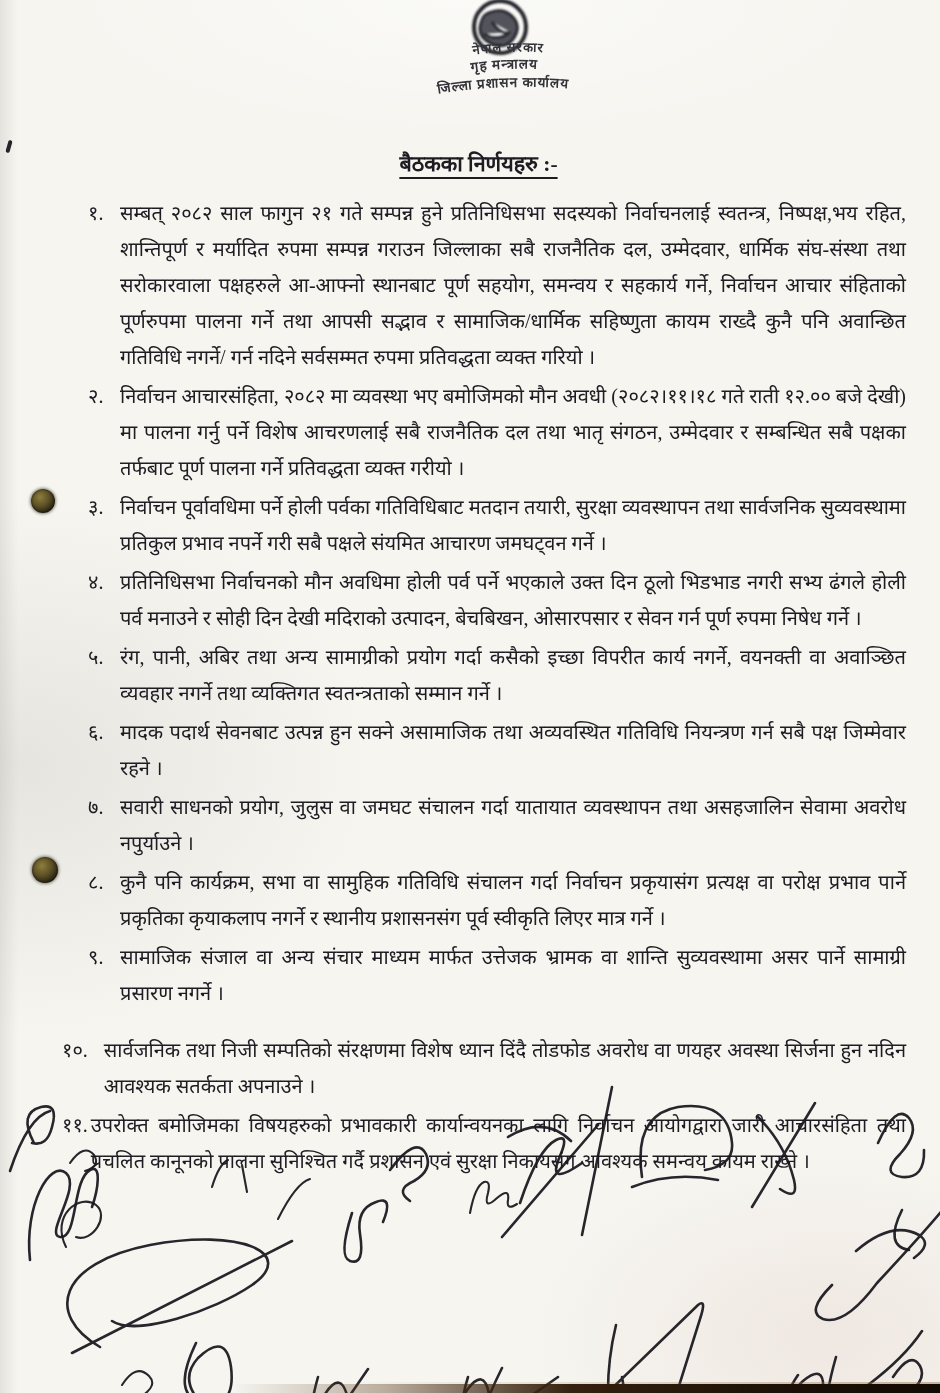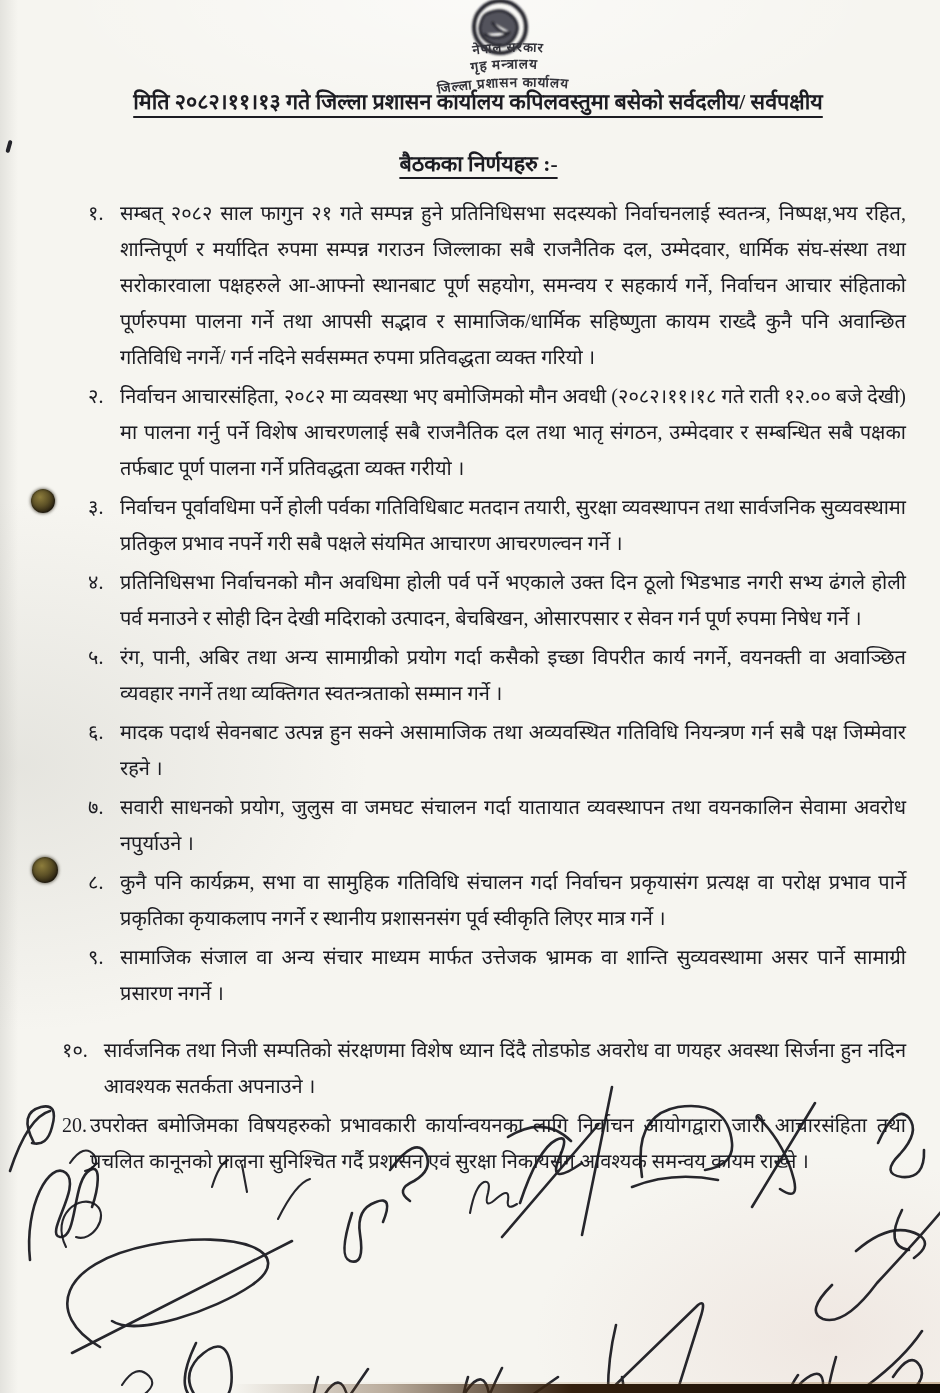--- a/index.html
+++ b/index.html
@@ -89,66 +89,65 @@
       </text>
       <text class="stamp-text" font-size="13.5">
         <textPath href="#arc2" startOffset="10%">गृह मन्त्रालय</textPath>
       </text>
       <text class="stamp-text" font-size="13.5">
         <textPath href="#arc3" startOffset="4%">जिल्ला प्रशासन कार्यालय</textPath>
       </text>
     </svg>
   </div>
 
-  <div class="title">मिति २०८२।११।१३ गते जिल्ला प्रशासन कार्यालय कपिलवस्तुमा बसेको सर्वदलीय/ सर्वपक्षीय</div>
   <div class="subtitle">बैठकका निर्णयहरु :-</div>
 
   <div class="decisions">
     <div class="d">
       <span class="num">१.</span>
       <span class="txt">सम्बत् २०८२ साल फागुन २१ गते सम्पन्न हुने प्रतिनिधिसभा सदस्यको निर्वाचनलाई स्वतन्त्र, निष्पक्ष,भय रहित, शान्तिपूर्ण र मर्यादित रुपमा सम्पन्न गराउन जिल्लाका सबै राजनैतिक दल, उम्मेदवार, धार्मिक संघ-संस्था तथा सरोकारवाला पक्षहरुले आ-आफ्नो स्थानबाट पूर्ण सहयोग, समन्वय र सहकार्य गर्ने, निर्वाचन आचार संहिताको पूर्णरुपमा पालना गर्ने तथा आपसी सद्भाव र सामाजिक/धार्मिक सहिष्णुता कायम राख्दै कुनै पनि अवान्छित गतिविधि नगर्ने/ गर्न नदिने सर्वसम्मत रुपमा प्रतिवद्धता व्यक्त गरियो ।</span>
     </div>
     <div class="d">
       <span class="num">२.</span>
       <span class="txt">निर्वाचन आचारसंहिता, २०८२ मा व्यवस्था भए बमोजिमको मौन अवधी (२०८२।११।१८ गते राती १२.०० बजे देखी) मा पालना गर्नु पर्ने विशेष आचरणलाई सबै राजनैतिक दल तथा भातृ संगठन, उम्मेदवार र सम्बन्धित सबै पक्षका तर्फबाट पूर्ण पालना गर्ने प्रतिवद्धता व्यक्त गरीयो ।</span>
     </div>
     <div class="d">
       <span class="num">३.</span>
-      <span class="txt">निर्वाचन पूर्वावधिमा पर्ने होली पर्वका गतिविधिबाट मतदान तयारी, सुरक्षा व्यवस्थापन तथा सार्वजनिक सुव्यवस्थामा प्रतिकुल प्रभाव नपर्ने गरी सबै पक्षले संयमित आचारण आचरणल्वन गर्ने ।</span>
+      <span class="txt">निर्वाचन पूर्वावधिमा पर्ने होली पर्वका गतिविधिबाट मतदान तयारी, सुरक्षा व्यवस्थापन तथा सार्वजनिक सुव्यवस्थामा प्रतिकुल प्रभाव नपर्ने गरी सबै पक्षले संयमित आचारण जमघट्वन गर्ने ।</span>
     </div>
     <div class="d">
       <span class="num">४.</span>
       <span class="txt">प्रतिनिधिसभा निर्वाचनको मौन अवधिमा होली पर्व पर्ने भएकाले उक्त दिन ठूलो भिडभाड नगरी सभ्य ढंगले होली पर्व मनाउने र सोही दिन देखी मदिराको उत्पादन, बेचबिखन, ओसारपसार र सेवन गर्न पूर्ण रुपमा निषेध गर्ने ।</span>
     </div>
     <div class="d">
       <span class="num">५.</span>
       <span class="txt">रंग, पानी, अबिर तथा अन्य सामाग्रीको प्रयोग गर्दा कसैको इच्छा विपरीत कार्य नगर्ने, वयनक्ती वा अवाञ्छित व्यवहार नगर्ने तथा व्यक्तिगत स्वतन्त्रताको सम्मान गर्ने ।</span>
     </div>
     <div class="d">
       <span class="num">६.</span>
       <span class="txt">मादक पदार्थ सेवनबाट उत्पन्न हुन सक्ने असामाजिक तथा अव्यवस्थित गतिविधि नियन्त्रण गर्न सबै पक्ष जिम्मेवार रहने ।</span>
     </div>
     <div class="d">
       <span class="num">७.</span>
-      <span class="txt">सवारी साधनको प्रयोग, जुलुस वा जमघट संचालन गर्दा यातायात व्यवस्थापन तथा वयनकालिन सेवामा अवरोध नपुर्याउने ।</span>
+      <span class="txt">सवारी साधनको प्रयोग, जुलुस वा जमघट संचालन गर्दा यातायात व्यवस्थापन तथा असहजालिन सेवामा अवरोध नपुर्याउने ।</span>
     </div>
     <div class="d">
       <span class="num">८.</span>
       <span class="txt">कुनै पनि कार्यक्रम, सभा वा सामुहिक गतिविधि संचालन गर्दा निर्वाचन प्रकृयासंग प्रत्यक्ष वा परोक्ष प्रभाव पार्ने प्रकृतिका कृयाकलाप नगर्ने र स्थानीय प्रशासनसंग पूर्व स्वीकृति लिएर मात्र गर्ने ।</span>
     </div>
     <div class="d">
       <span class="num">९.</span>
       <span class="txt">सामाजिक संजाल वा अन्य संचार माध्यम मार्फत उत्तेजक भ्रामक वा शान्ति सुव्यवस्थामा असर पार्ने सामाग्री प्रसारण नगर्ने ।</span>
     </div>
     <div class="d offset gap-top">
       <span class="num">१०.</span>
       <span class="txt">सार्वजनिक तथा निजी सम्पतिको संरक्षणमा विशेष ध्यान दिंदै तोडफोड अवरोध वा णयहर अवस्था सिर्जना हुन नदिन आवश्यक सतर्कता अपनाउने ।</span>
     </div>
     <div class="d offset">
-      <span class="num">20.</span>
+      <span class="num">११.</span>
       <span class="txt">उपरोक्त बमोजिमका विषयहरुको प्रभावकारी कार्यान्वयनका लागि निर्वाचन आयोगद्वारा जारी आचारसंहिता तथा प्रचलित कानूनको पालना सुनिश्चित गर्दै प्रशासन एवं सुरक्षा निकायसंग आवश्यक समन्वय कायम राख्ने ।</span>
     </div>
   </div>
 
   <div class="signatures">
     <svg width="940" height="308" viewBox="0 0 940 308">
       <path d="M34,58 q-16,-30 7,-36 q18,-4 11,20 q-5,20 -20,16 M10,86 q18,-54 40,-60"></path>
       <path d="M612,2 L582,150"></path>
       <path d="M30,175 C24,120 50,75 66,88 C82,102 44,150 60,152 C78,154 72,95 90,85 C102,78 98,105 92,122"></path>
       <path class="thin" d="M70,78 q14,-20 24,-8 q7,11 -9,16"></path>

